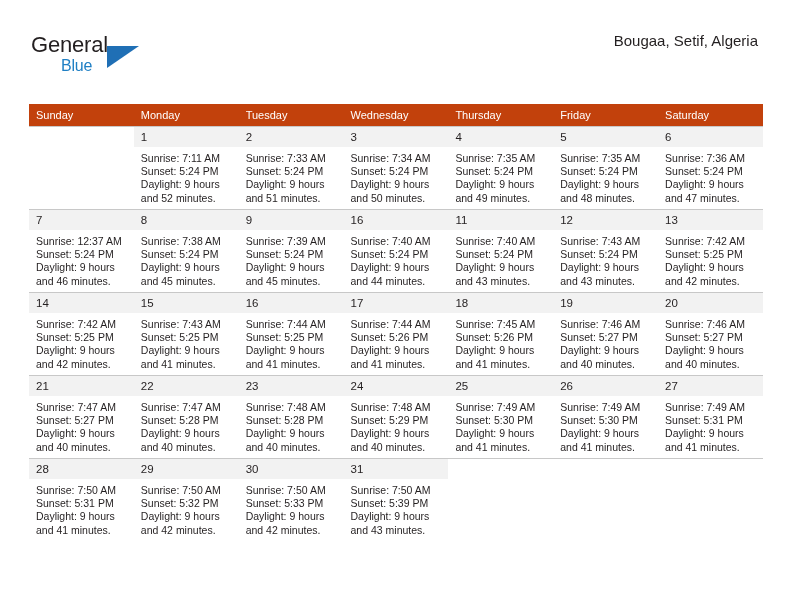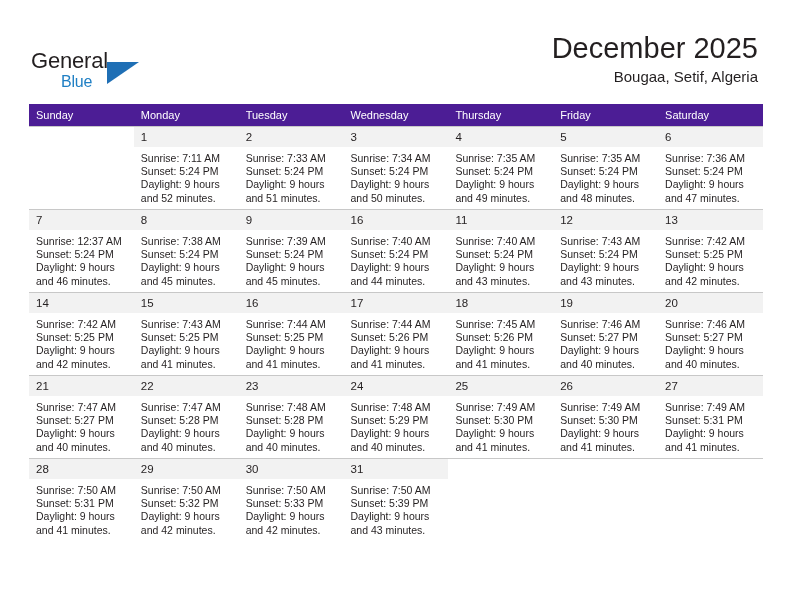--- a/index.html
+++ b/index.html
@@ -28,21 +28,20 @@
     top: 0;
     width: 792px;
     height: 100px;
   }
   .brand {
     position: absolute;
     left: 31px;
     top: 32px;
     width: 230px;
     height: 56px;
-    margin-top: 16px;
   }
   .brand-general {
     position: absolute;
     left: 0;
     top: 0;
     font-size: 22px;
     letter-spacing: -0.2px;
     color: #231f20;
     font-family: "Liberation Sans", sans-serif;
   }
@@ -93,21 +92,21 @@
     left: 29px;
     top: 104px;
     width: 734px;
   }
   table.cal {
     border-collapse: collapse;
     width: 734px;
     table-layout: fixed;
   }
   table.cal th {
-    background: #4c1d95;
+    background: #c2410c;
     color: #ffffff;
     font-size: 11px;
     font-weight: normal;
     text-align: left;
     padding: 5px 0 5px 7px;
     height: 12px;
     border: none;
   }
   table.cal td {
     vertical-align: top;
@@ -148,21 +147,20 @@
 
   <div class="header">
 
     <div class="brand">
       <span class="brand-general">General</span>
       <span class="brand-triangle"></span>
       <span class="brand-blue">Blue</span>
     </div>
 
     <div class="title-block">
-      <div class="cal-title">December 2025</div>
       <div class="cal-subtitle">Bougaa, Setif, Algeria</div>
     </div>
 
   </div>
 
   <div class="calendar">
     <table class="cal">
       <thead>
         <tr>
           <th>Sunday</th>

